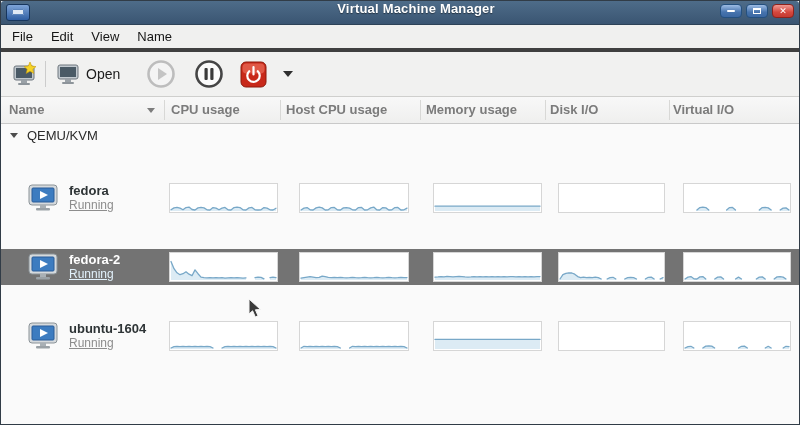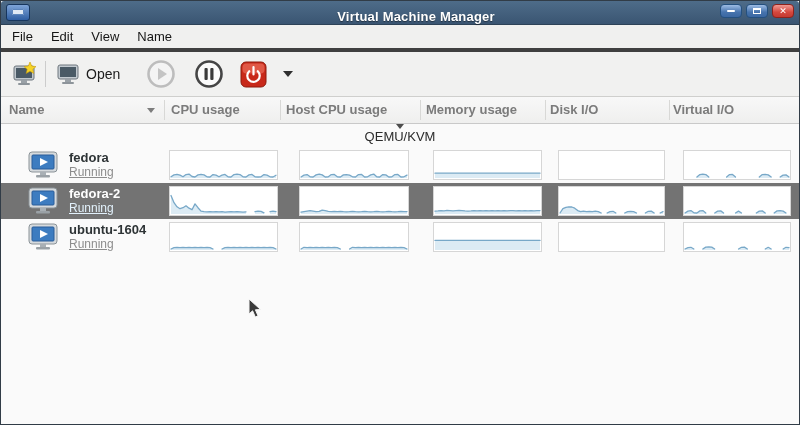--- a/index.html
+++ b/index.html
@@ -3,21 +3,21 @@
 <meta charset="utf-8">
 <style>
   html,body{margin:0;padding:0;background:#e8e8e8;}
   .window{
     width:800px;height:425px;position:relative;overflow:hidden;
     font-family:"Liberation Sans","DejaVu Sans",sans-serif;
     background:#fafafa;border:1px solid #313c47;box-sizing:border-box;
   }
   
   .titlebar{height:23px;background:linear-gradient(#4e6c89,#3a5572);
-    display:flex;align-items:flex-end;position:relative;border-bottom:1px solid #2d4257;
+    display:flex;align-items:flex-start;position:relative;border-bottom:1px solid #2d4257;
     border-radius:3px 3px 0 0;padding-left:32px;}
   .titlebar .title{flex:1;text-align:center;color:#fff;font-weight:bold;font-size:13px;
     text-shadow:0 1px 1px rgba(0,0,0,.45);letter-spacing:.2px;}
   .app-icon{position:absolute;left:5px;top:3px;width:24px;height:17px;
     background:linear-gradient(#7ea4d8,#2f5fa3);border:1px solid #17365e;border-radius:3px;
     box-sizing:border-box;}
   .app-icon i{display:block;margin:4px auto 0;width:12px;height:6px;background:#dfe9f5;
     border-radius:1px;box-shadow:inset 0 0 0 1px #5d86bd;}
   .win-controls{position:absolute;right:5px;top:3px;display:flex;gap:4px;}
   .winbtn{width:22px;height:14px;border-radius:4px;box-sizing:border-box;
@@ -41,24 +41,24 @@
     border-top:6px solid #2f2f2f;margin-left:16px;}
   
   .colheader{height:26px;background:linear-gradient(#f8f8f8,#efefee);
     border-bottom:1px solid #c9c9c9;position:relative;}
   .colheader span.lbl{position:absolute;top:5px;font-size:13px;font-weight:bold;color:#7b7b7b;text-align:center;}
   .col-div{position:absolute;top:3px;bottom:3px;width:1px;background:#d8d8d6;}
   .sort-arrow{position:absolute;left:146px;top:11px;width:0;height:0;
     border-left:4px solid transparent;border-right:4px solid transparent;border-top:5px solid #7d7d7d;}
   
   .content{position:relative;background:#fafafa;height:308px;}
-  .group-row{height:23px;display:flex;align-items:center;font-size:13px;color:#2b2b2b;flex-direction:column;}
+  .group-row{height:23px;display:flex;align-items:center;font-size:13px;color:#2b2b2b;}
   .expander{width:0;height:0;border-left:4px solid transparent;border-right:4px solid transparent;
     border-top:5px solid #4d4d4d;margin:0 9px 0 9px;}
-  .vm-row{height:36px;position:relative;}
+  .vm-row{height:36px;position:relative;margin-top:33px;}
   .vm-row.selected{background:#737373;}
   .vm-icon{position:absolute;left:26px;top:4px;width:32px;height:28px;}
   .vm-name{position:absolute;left:68px;top:3px;font-size:13px;font-weight:bold;color:#2e3436;}
   .vm-status{position:absolute;left:68px;top:18px;font-size:12px;color:#8d8d8d;text-decoration:underline;}
   .vm-row.selected .vm-name{color:#ffffff;}
   .vm-row.selected .vm-status{color:#e2f1fb;}
   .chartbox{position:absolute;top:3px;height:30px;background:#ffffff;
     border:1px solid #d6d6d6;box-sizing:border-box;overflow:hidden;}
   .chartbox svg{display:block;}
   

